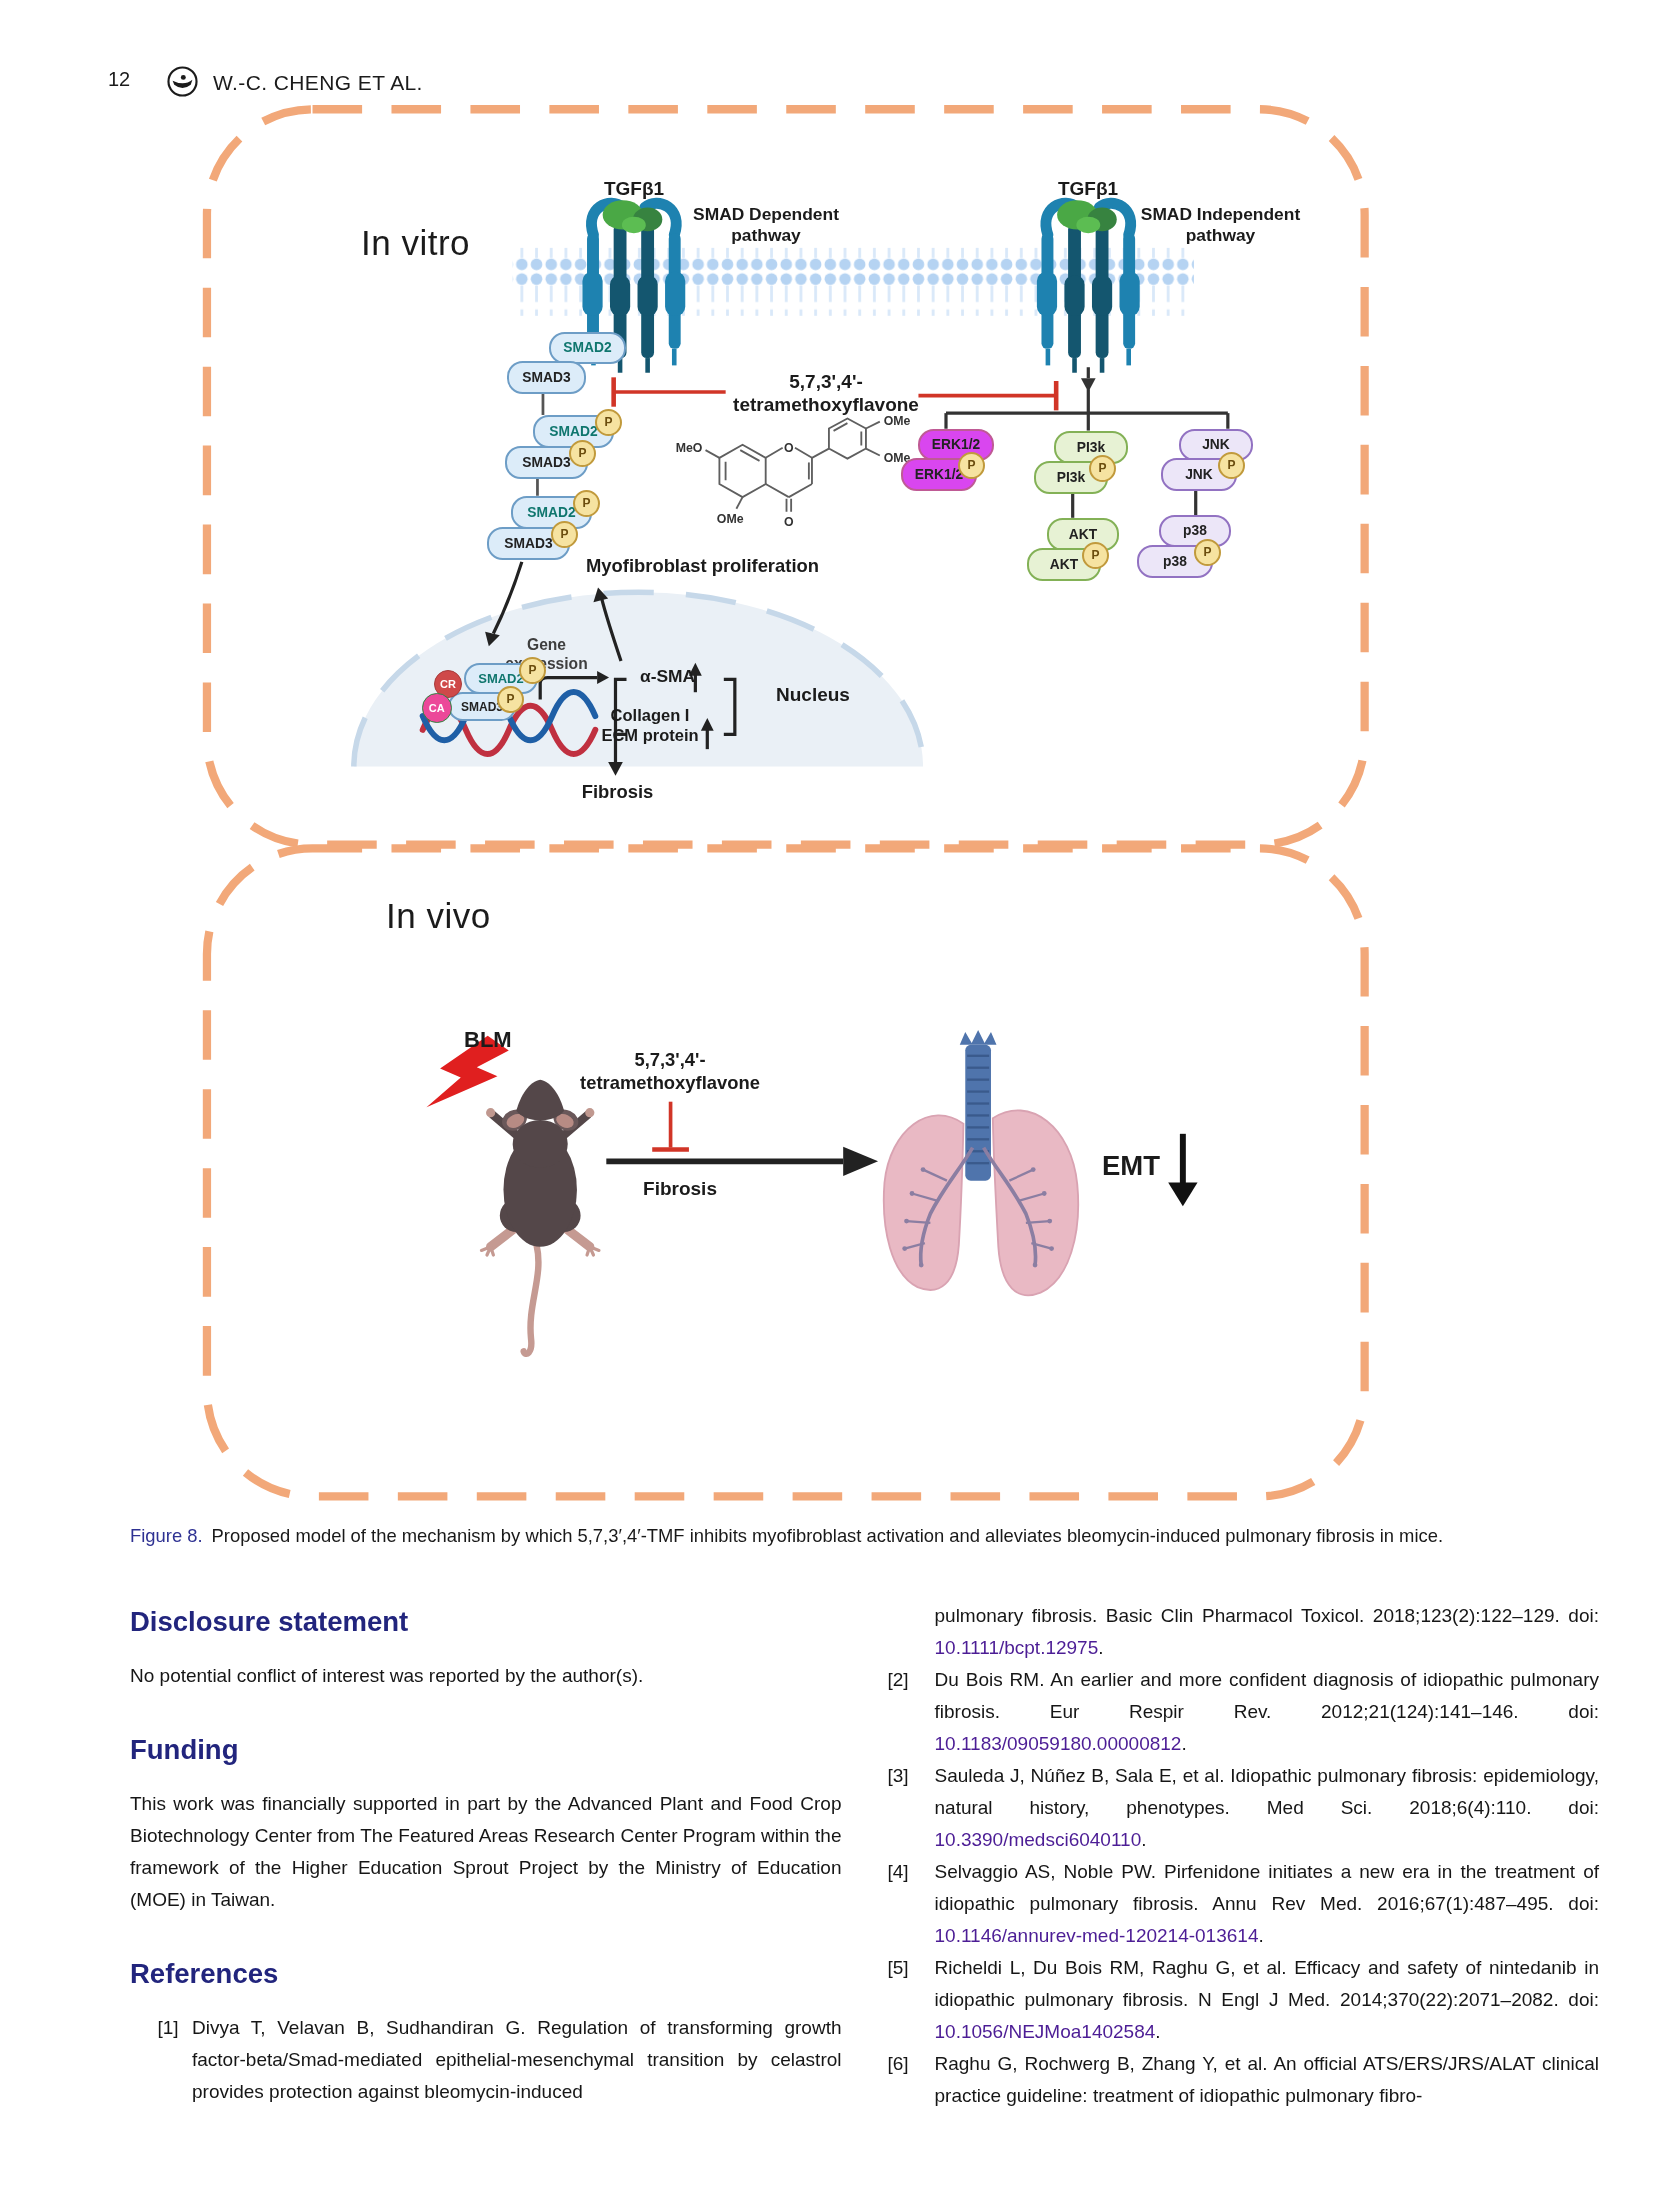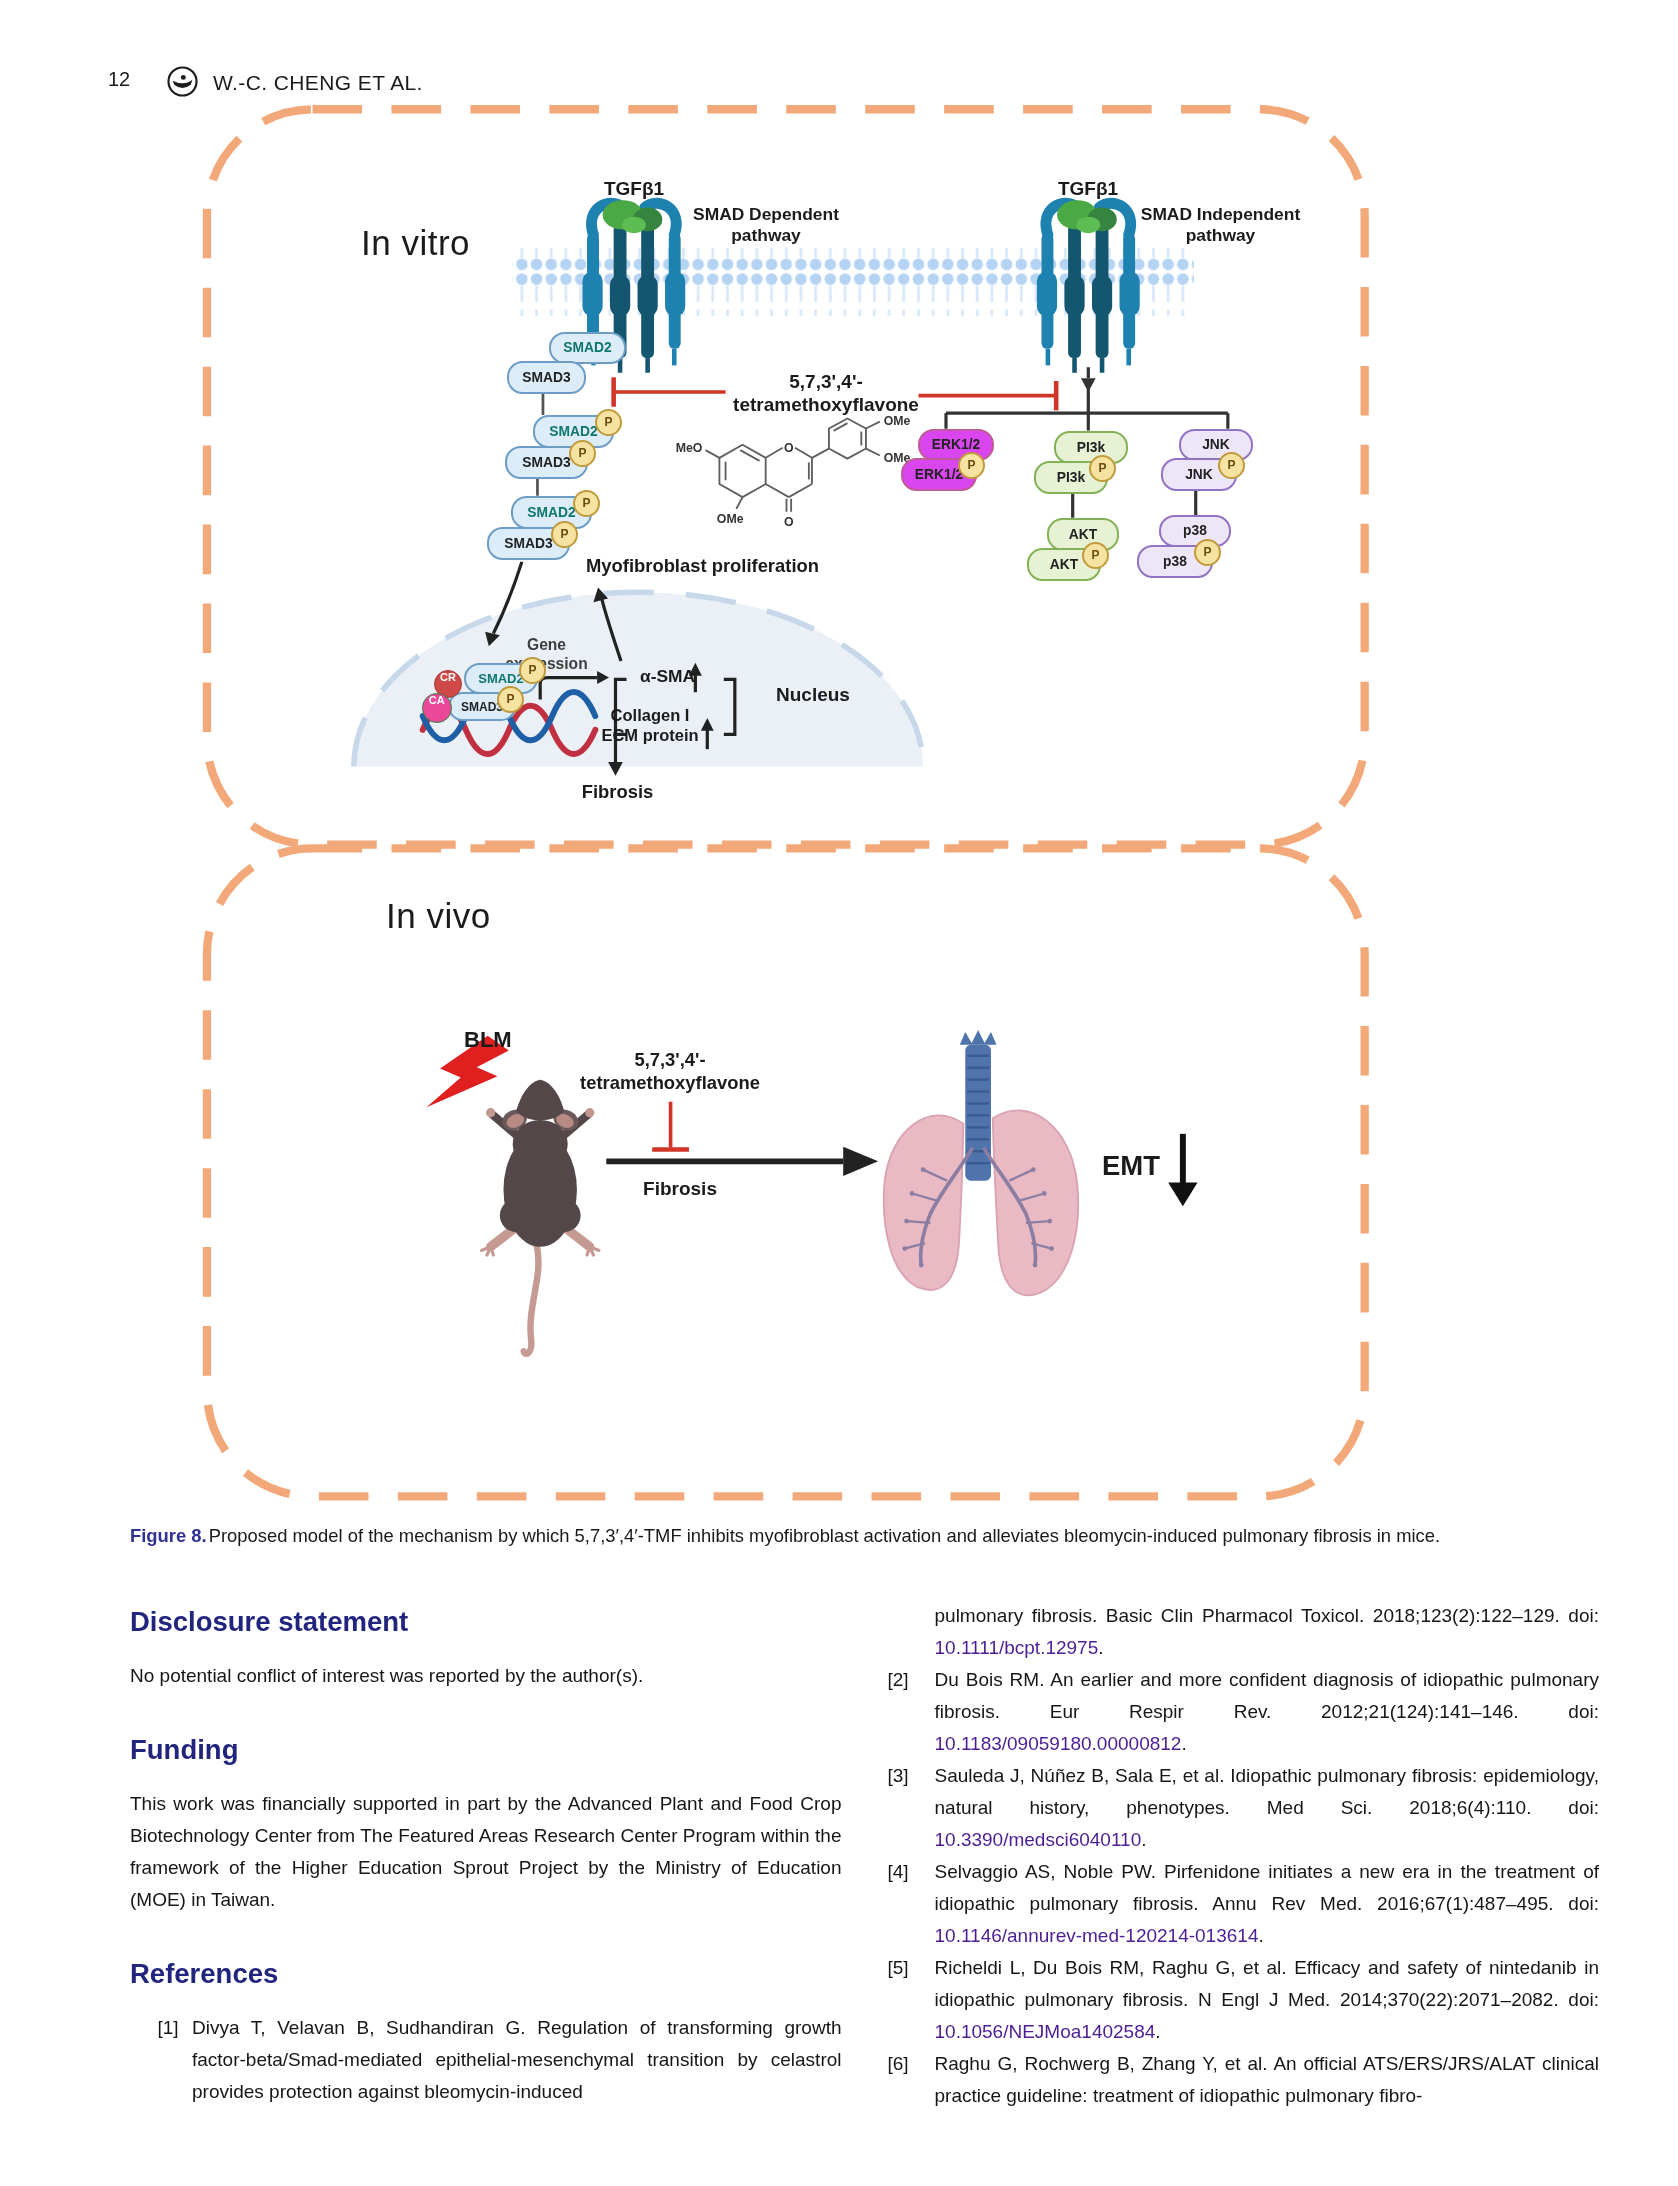--- a/index.html
+++ b/index.html
@@ -17,24 +17,24 @@
   .pill{position:absolute;border-radius:15.6px;border:2.3px solid #6d9dc6;background:#dcecf9;
         display:flex;align-items:center;justify-content:center;font-size:13.8px;font-weight:bold;color:#222;}
   .pill .pbadge{position:absolute;right:-10px;top:-8.3px;width:23px;height:23px;border-radius:50%;
         background:#f6e3a1;border:2.3px solid #c19a3c;color:#6b4d0e;font-size:12px;font-weight:bold;
         display:flex;align-items:center;justify-content:center;}
   .pill.pink{background:#d946ef;border-color:#bf5a95;}
   .pill.green{background:#e7f2d4;border-color:#83b156;}
   .pill.purple{background:#ece6f8;border-color:#9272c2;}
   .t-smad2{color:#0f766e;}
   .ccircle{position:absolute;border-radius:50%;border:1.8px solid;color:#fff;font-size:11px;font-weight:bold;
-        display:flex;justify-content:center;z-index:3;}
+        display:flex;align-items:center;justify-content:center;z-index:3;}
   
   .caption{position:absolute;left:130px;top:1523px;width:1469px;font-size:18.4px;line-height:25px;color:#191919;}
-  .caption .figlab{color:#2e3192;font-weight:bold;margin-right:2px;}
+  .caption .figlab{color:#2e3192;font-weight:normal;margin-right:9px;}
   
   .cols{position:absolute;left:130px;top:1600px;width:1469px;display:flex;gap:46px;}
   .col{width:712px;}
   .col h2{font-family:"Liberation Sans",sans-serif;font-size:27.5px;color:#22257d;margin:5.5px 0 22px 0;}
   .body-p{font-size:19px;line-height:32px;text-align:justify;margin:0 0 42px 0;}
   .ref{font-size:19px;line-height:32px;text-align:justify;position:relative;}
   .ref.l{padding-left:62px;}
   .ref.l .num{position:absolute;left:27.5px;top:0;}
   .ref.r{padding-left:47px;}
   .ref.r .num{position:absolute;left:0;top:0;}

